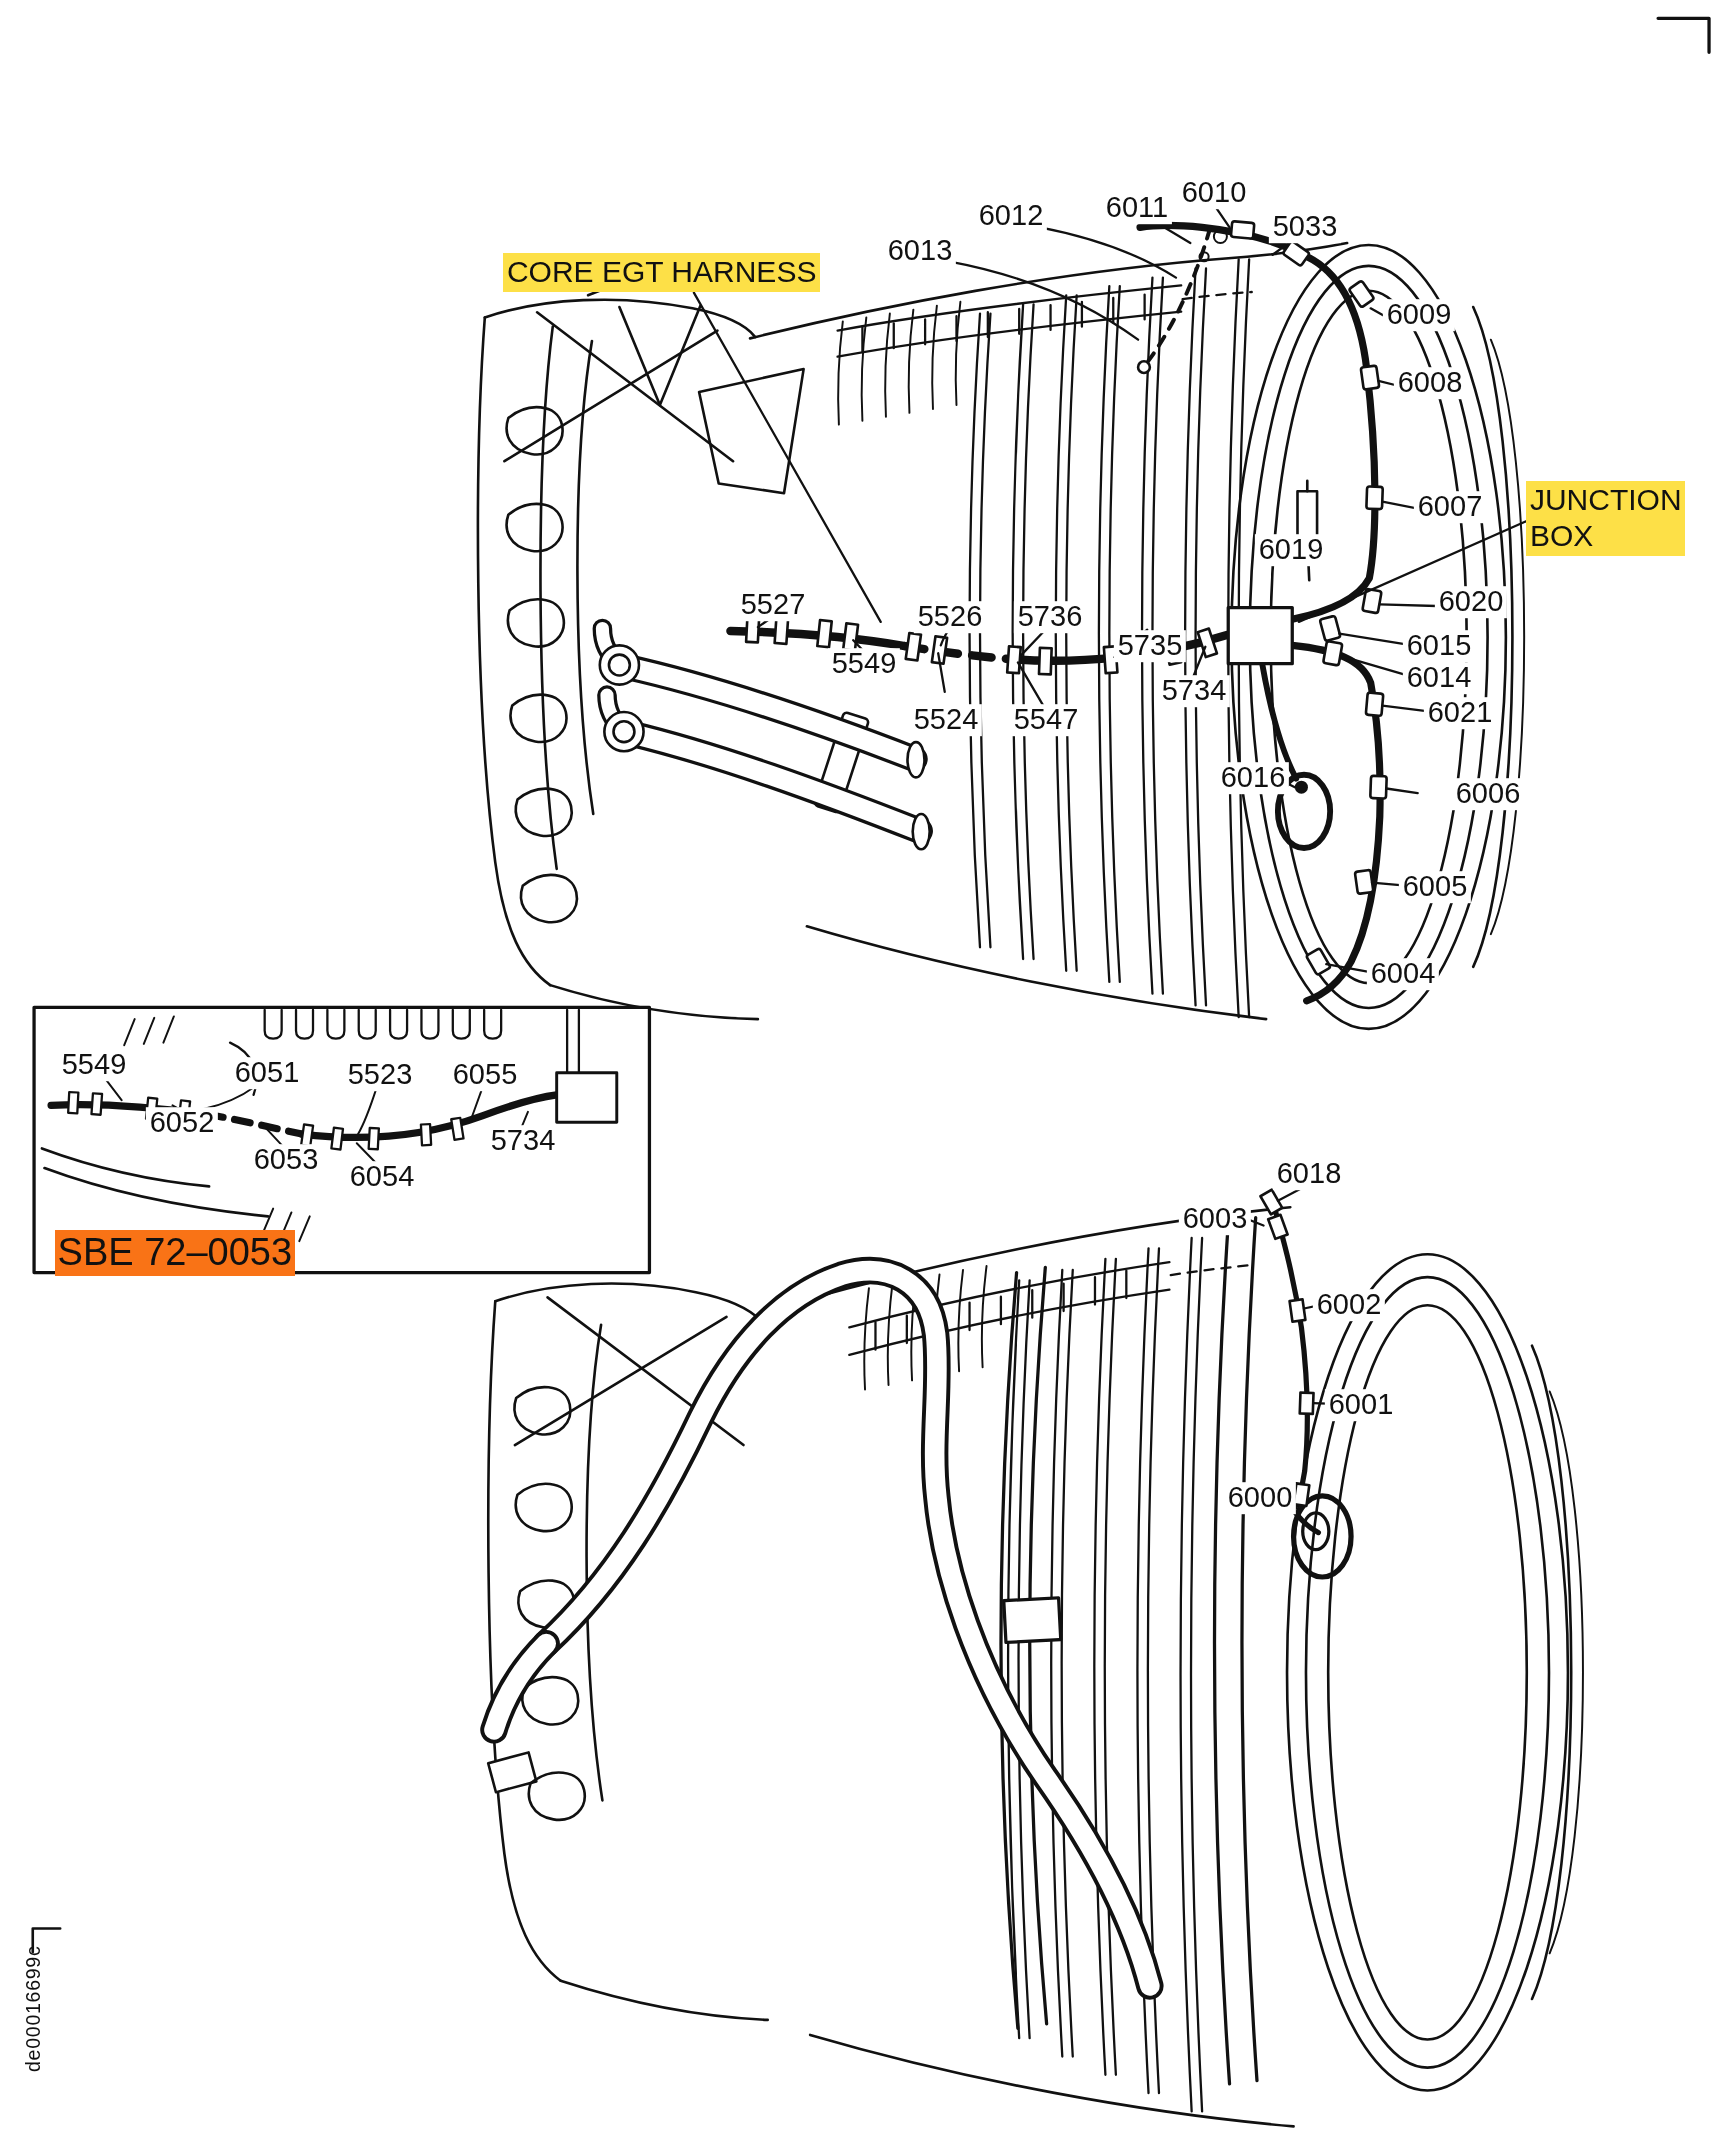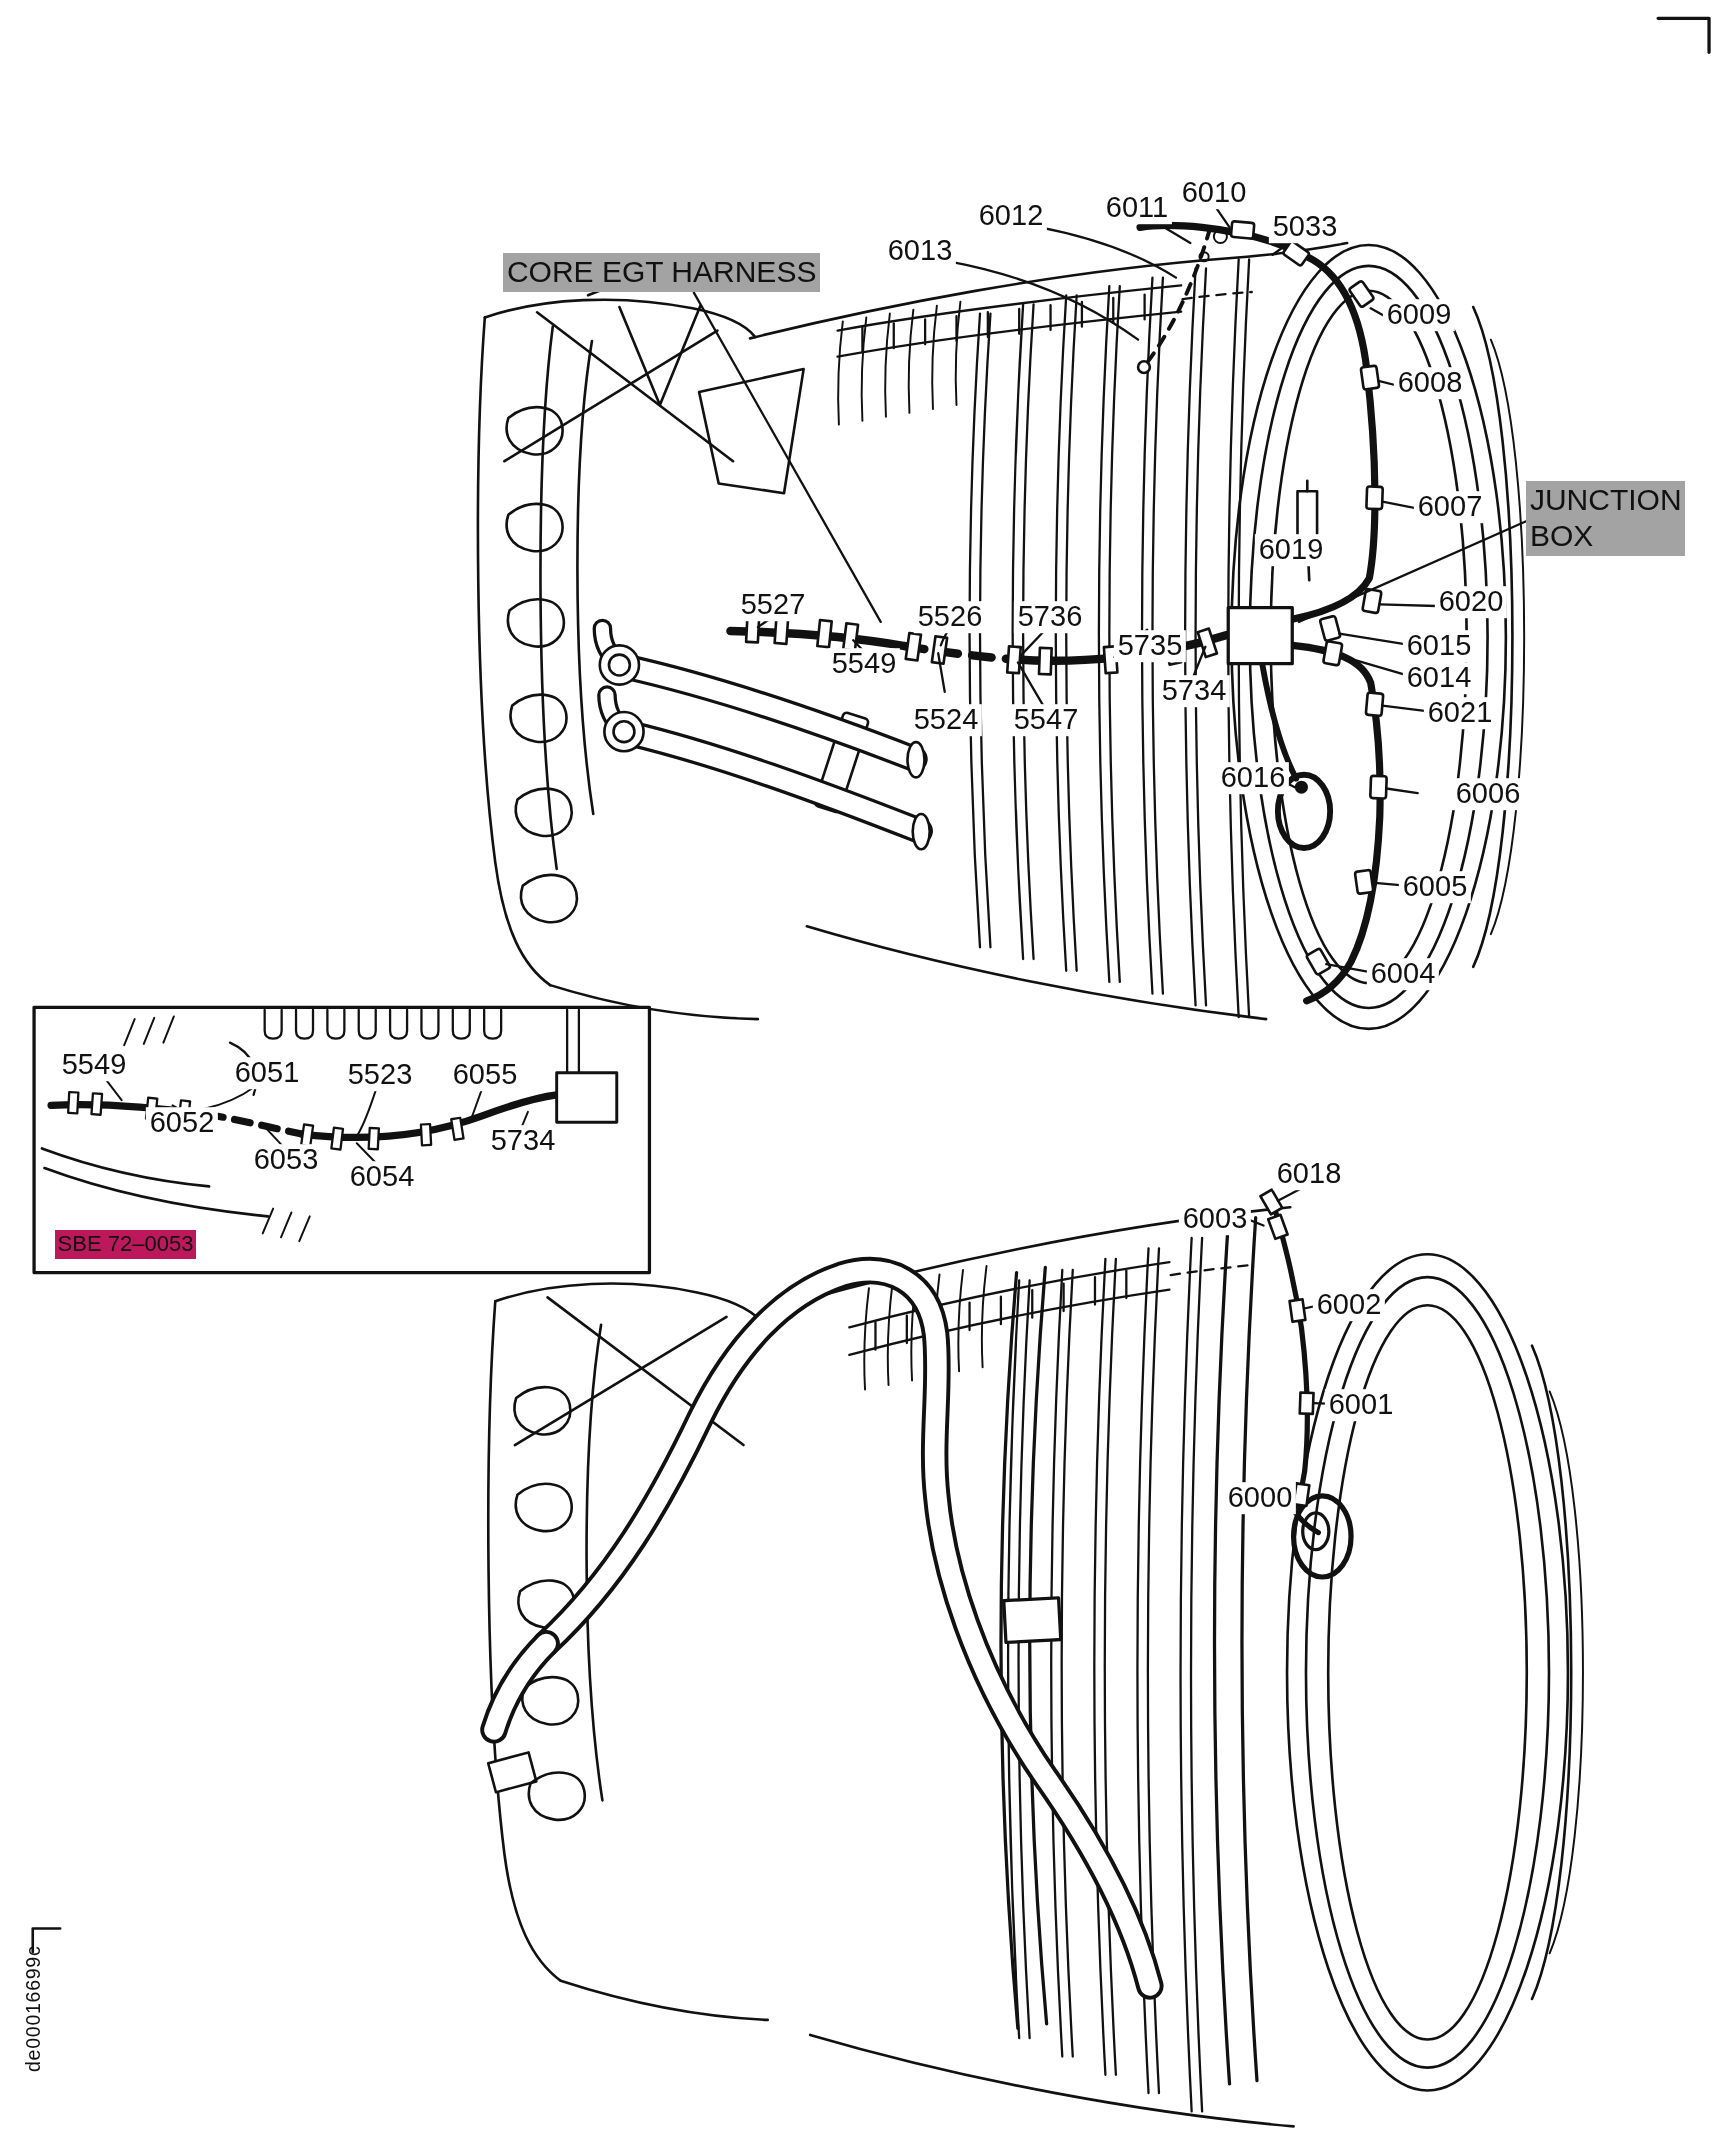--- a/index.html
+++ b/index.html
@@ -1,23 +1,23 @@
 <!DOCTYPE html>
 <html style="font-size:10.5px"><head>
 <meta charset="utf-8">
 <style>
   html,body{margin:0;padding:0;background:#ffffff}
   .figure{position:relative;width:1732px;height:2129px;background:#fff;
           font-family:"Liberation Sans",sans-serif;color:#111;overflow:hidden}
   .diagram-svg{position:absolute;left:0;top:0;width:1732px;height:2129px}
   .callout{position:absolute;transform:translate(-50%,-50%);font-size:29px;line-height:1;
            background:#fff;padding:1.3px 3.9px;white-space:nowrap}
-  .annotation{position:absolute;font-size:30px;line-height:1.2;background:#a3a3a3;
+  .annotation{position:absolute;font-size:30px;line-height:1.2;background:#fde047;
               padding:1.3px 3.9px;white-space:nowrap}
-  .caption{position:absolute;font-size:22px;background:#be185d;padding:1.3px 2.6px;white-space:nowrap}
+  .caption{position:absolute;font-size:38px;background:#f97316;padding:1.3px 2.6px;white-space:nowrap}
   .vcode{position:absolute;left:22px;top:2072px;font-size:19.6px;letter-spacing:0.7px;
          transform:rotate(-90deg);transform-origin:0 0;white-space:nowrap}
 </style>
 </head>
 <body>
 
 <div class="figure">
 
   <svg class="diagram-svg" viewBox="0 0 2651 3259" stroke="#111" fill="none" stroke-width="4" stroke-linecap="round" stroke-linejoin="round">
 

